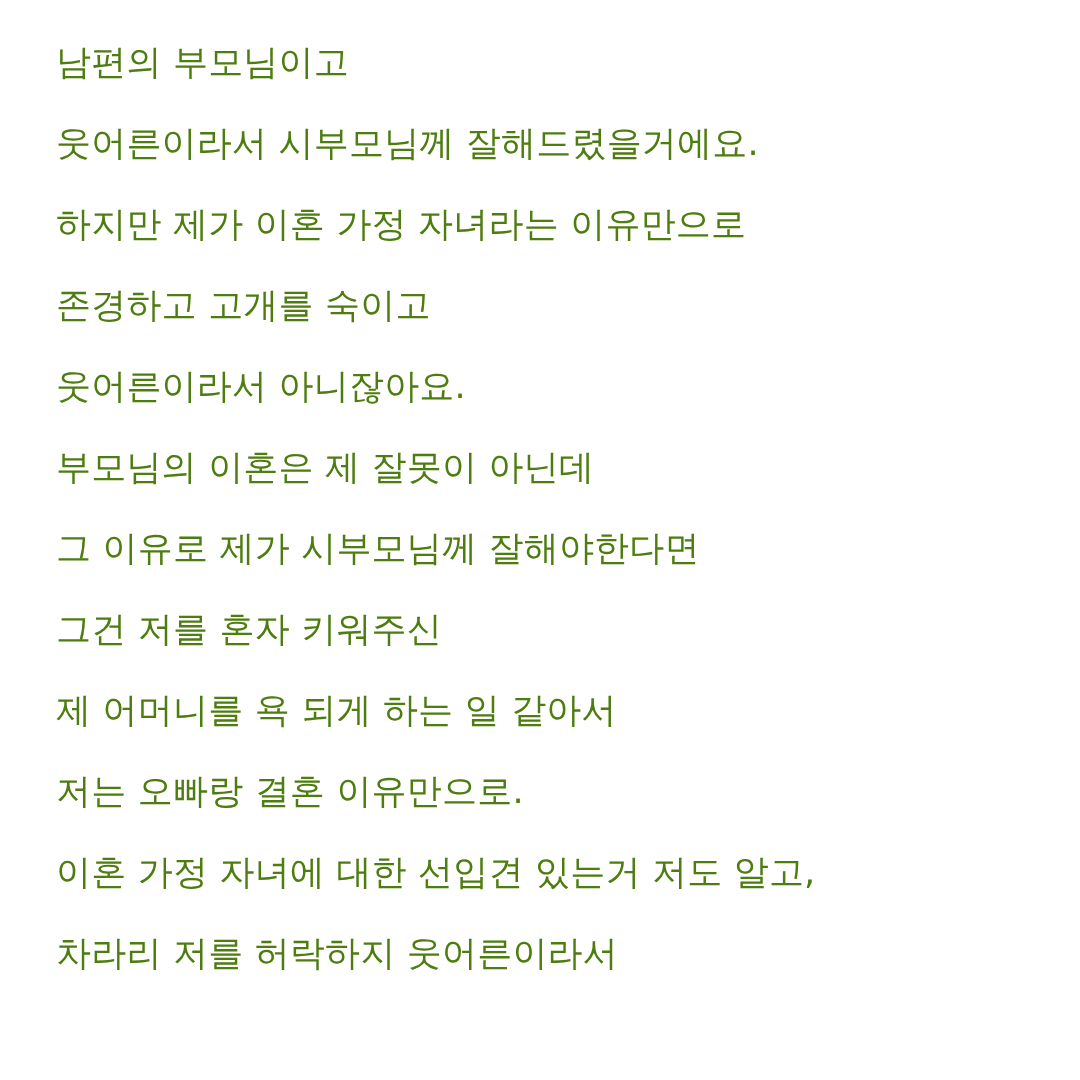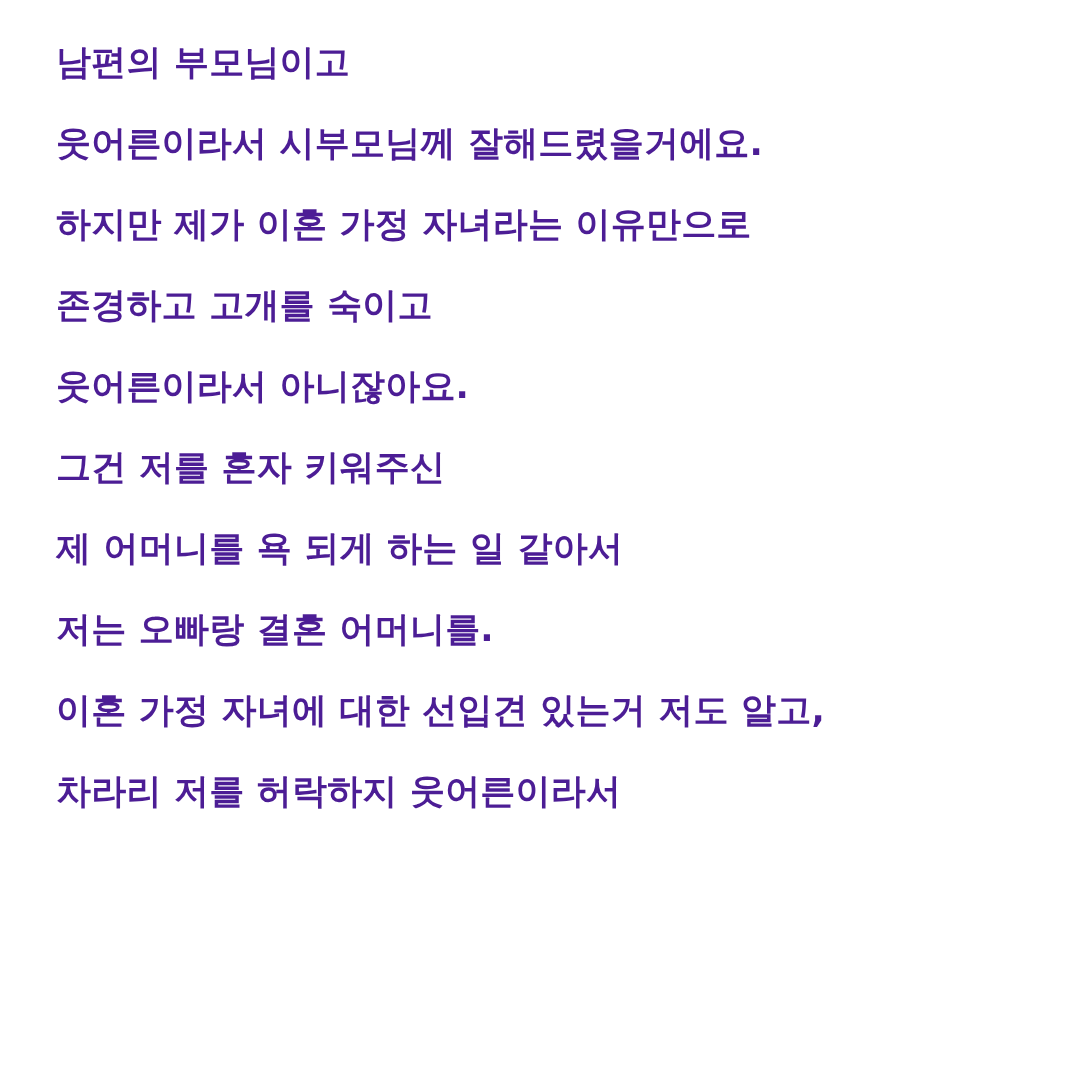--- a/index.html
+++ b/index.html
@@ -18,37 +18,39 @@
     width: 1080px;
     height: 1080px;
     background: #ffffff;
     padding: 22px 40px 0 56px;
   }
   .text-block {
     display: flex;
     flex-direction: column;
   }
   .line {
-    color: #4c1d95;
+    color: #4d7c0f;
     font-size: 35px;
     line-height: 81px;
     letter-spacing: 0.2px;
     white-space: pre;
-    font-weight: 700;
+    font-weight: 400;
   }
 </style>
 </head>
 <body>
 
 <div class="page">
   <div class="text-block">
     <div class="line">남편의 부모님이고</div>
     <div class="line">웃어른이라서 시부모님께 잘해드렸을거에요.</div>
     <div class="line">하지만 제가 이혼 가정 자녀라는 이유만으로</div>
     <div class="line">존경하고 고개를 숙이고</div>
     <div class="line">웃어른이라서 아니잖아요.</div>
+    <div class="line">부모님의 이혼은 제 잘못이 아닌데</div>
+    <div class="line">그 이유로 제가 시부모님께 잘해야한다면</div>
     <div class="line">그건 저를 혼자 키워주신</div>
     <div class="line">제 어머니를 욕 되게 하는 일 같아서</div>
-    <div class="line">저는 오빠랑 결혼 어머니를.</div>
+    <div class="line">저는 오빠랑 결혼 이유만으로.</div>
     <div class="line">이혼 가정 자녀에 대한 선입견 있는거 저도 알고,</div>
     <div class="line">차라리 저를 허락하지 웃어른이라서</div>
   </div>
 </div>
 
 </body></html>

